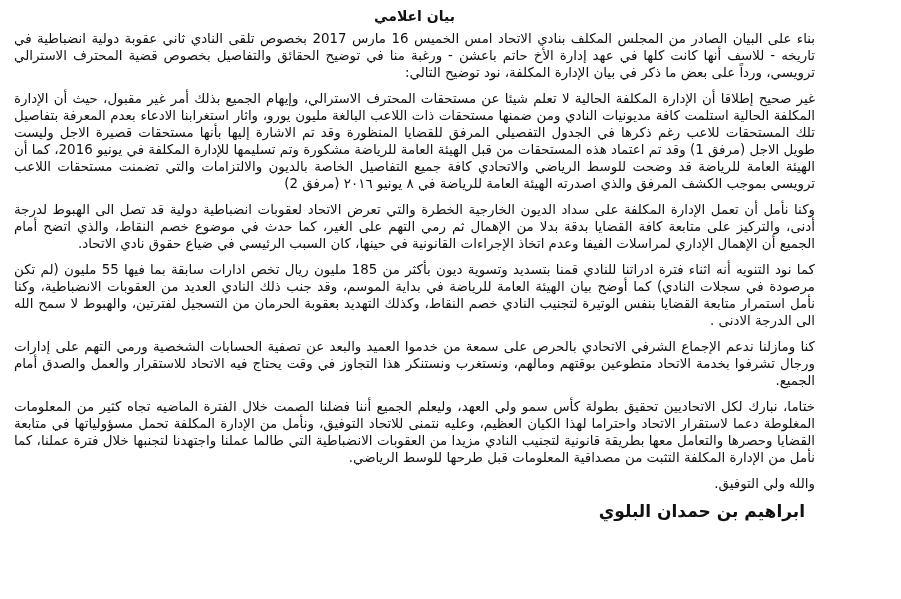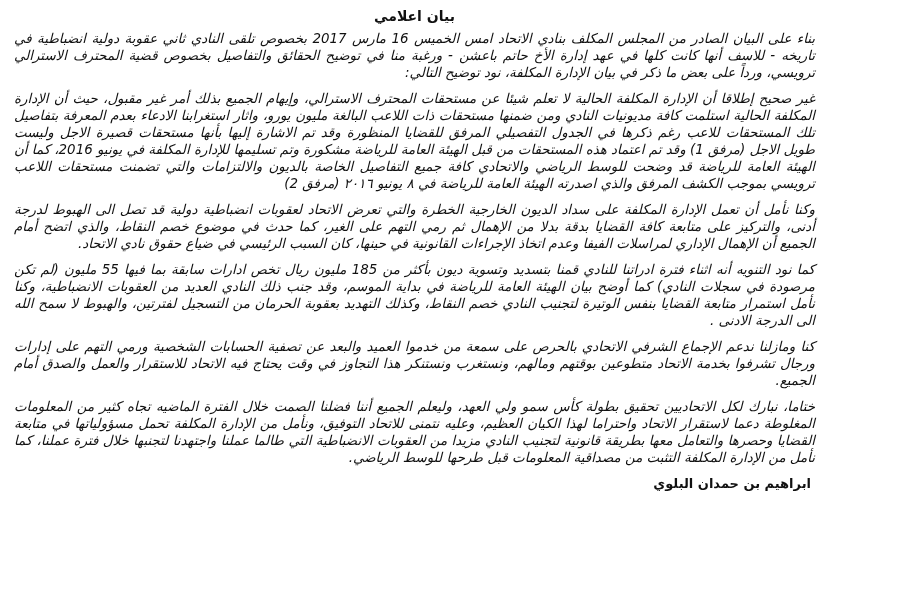--- a/index.html
+++ b/index.html
@@ -20,41 +20,41 @@
       font-weight: bold;
       font-size: 14px;
       line-height: 20px;
       margin: 0 0 4px 0;
     }
     .para {
       font-size: 13.4px;
       line-height: 17px;
       margin: 0 0 9px 0;
       text-align-last: right;
-      font-style: italic;
     }
     .closing {
       font-size: 13.4px;
       line-height: 17px;
       margin: 4px 0 6px 0;
     }
     .signature {
       font-weight: bold;
-      font-size: 13px;
+      font-size: 17px;
       line-height: 18px;
-      margin: 4px;
+      margin: 10px;
     }
   </style>
 </head>
 <body>
 
 <div class="page">
   <h1 class="title">بيان اعلامي</h1>
 
   <p class="para">بناء على البيان الصادر من المجلس المكلف بنادي الاتحاد امس الخميس 16 مارس 2017 بخصوص تلقى النادي ثاني عقوبة دولية انضباطية في تاريخه - للاسف أنها كانت كلها في عهد إدارة الأخ حاتم باعشن - ورغبة منا في توضيح الحقائق والتفاصيل بخصوص قضية المحترف الاسترالي ترويسي، ورداً على بعض ما ذكر في بيان الإدارة المكلفة، نود توضيح التالي:</p>
   <p class="para">غير صحيح إطلاقا أن الإدارة المكلفة الحالية لا تعلم شيئا عن مستحقات المحترف الاسترالي، وإيهام الجميع بذلك أمر غير مقبول، حيث أن الإدارة المكلفة الحالية استلمت كافة مديونيات النادي ومن ضمنها مستحقات ذات اللاعب البالغة مليون يورو، واثار استغرابنا الادعاء بعدم المعرفة بتفاصيل تلك المستحقات للاعب رغم ذكرها في الجدول التفصيلي المرفق للقضايا المنظورة وقد تم الاشارة إليها بأنها مستحقات قصيرة الاجل وليست طويل الاجل (مرفق 1) وقد تم اعتماد هذه المستحقات من قبل الهيئة العامة للرياضة مشكورة وتم تسليمها للإدارة المكلفة في يونيو 2016، كما أن الهيئة العامة للرياضة قد وضحت للوسط الرياضي والاتحادي كافة جميع التفاصيل الخاصة بالديون والالتزامات والتي تضمنت مستحقات اللاعب ترويسي بموجب الكشف المرفق والذي اصدرته الهيئة العامة للرياضة في ٨ يونيو ٢٠١٦ (مرفق 2)</p>
   <p class="para">وكنا نأمل أن تعمل الإدارة المكلفة على سداد الديون الخارجية الخطرة والتي تعرض الاتحاد لعقوبات انضباطية دولية قد تصل الى الهبوط لدرجة أدنى، والتركيز على متابعة كافة القضايا بدقة بدلا من الإهمال ثم رمي التهم على الغير، كما حدث في موضوع خصم النقاط، والذي اتضح أمام الجميع أن الإهمال الإداري لمراسلات الفيفا وعدم اتخاذ الإجراءات القانونية في حينها، كان السبب الرئيسي في ضياع حقوق نادي الاتحاد.</p>
   <p class="para">كما نود التنويه أنه اثناء  فترة ادراتنا للنادي قمنا بتسديد وتسوية ديون بأكثر من 185 مليون ريال تخص ادارات سابقة بما فيها 55 مليون (لم تكن مرصودة في سجلات النادي) كما أوضح بيان الهيئة العامة للرياضة في بداية الموسم، وقد جنب ذلك النادي العديد من العقوبات الانضباطية، وكنا نأمل استمرار متابعة القضايا بنفس الوتيرة لتجنيب النادي خصم النقاط، وكذلك التهديد بعقوبة الحرمان من التسجيل لفترتين، والهبوط لا سمح الله الى الدرجة الادنى .</p>
   <p class="para">كنا ومازلنا ندعم الإجماع الشرفي الاتحادي بالحرص على سمعة من خدموا العميد والبعد عن تصفية الحسابات الشخصية ورمي التهم على إدارات ورجال تشرفوا بخدمة الاتحاد متطوعين بوقتهم ومالهم، ونستغرب ونستنكر هذا التجاوز في وقت يحتاج فيه الاتحاد للاستقرار والعمل والصدق أمام الجميع.</p>
   <p class="para">ختاما، نبارك لكل الاتحاديين تحقيق بطولة كأس سمو ولي العهد، وليعلم الجميع أننا فضلنا الصمت خلال الفترة الماضيه تجاه كثير من المعلومات المغلوطة دعما لاستقرار الاتحاد واحتراما لهذا الكيان العظيم، وعليه نتمنى للاتحاد التوفيق، ونأمل من الإدارة المكلفة تحمل مسؤولياتها في متابعة القضايا وحصرها والتعامل معها بطريقة قانونية لتجنيب النادي مزيدا من العقوبات الانضباطية التي طالما عملنا واجتهدنا لتجنبها خلال فترة عملنا، كما نأمل من الإدارة المكلفة التثبت من مصداقية المعلومات قبل طرحها للوسط الرياضي.</p>
 
+  <p class="closing">والله ولي التوفيق.</p>
   <p class="signature">ابراهيم بن حمدان البلوي</p>
 </div>
 
 </body></html>

